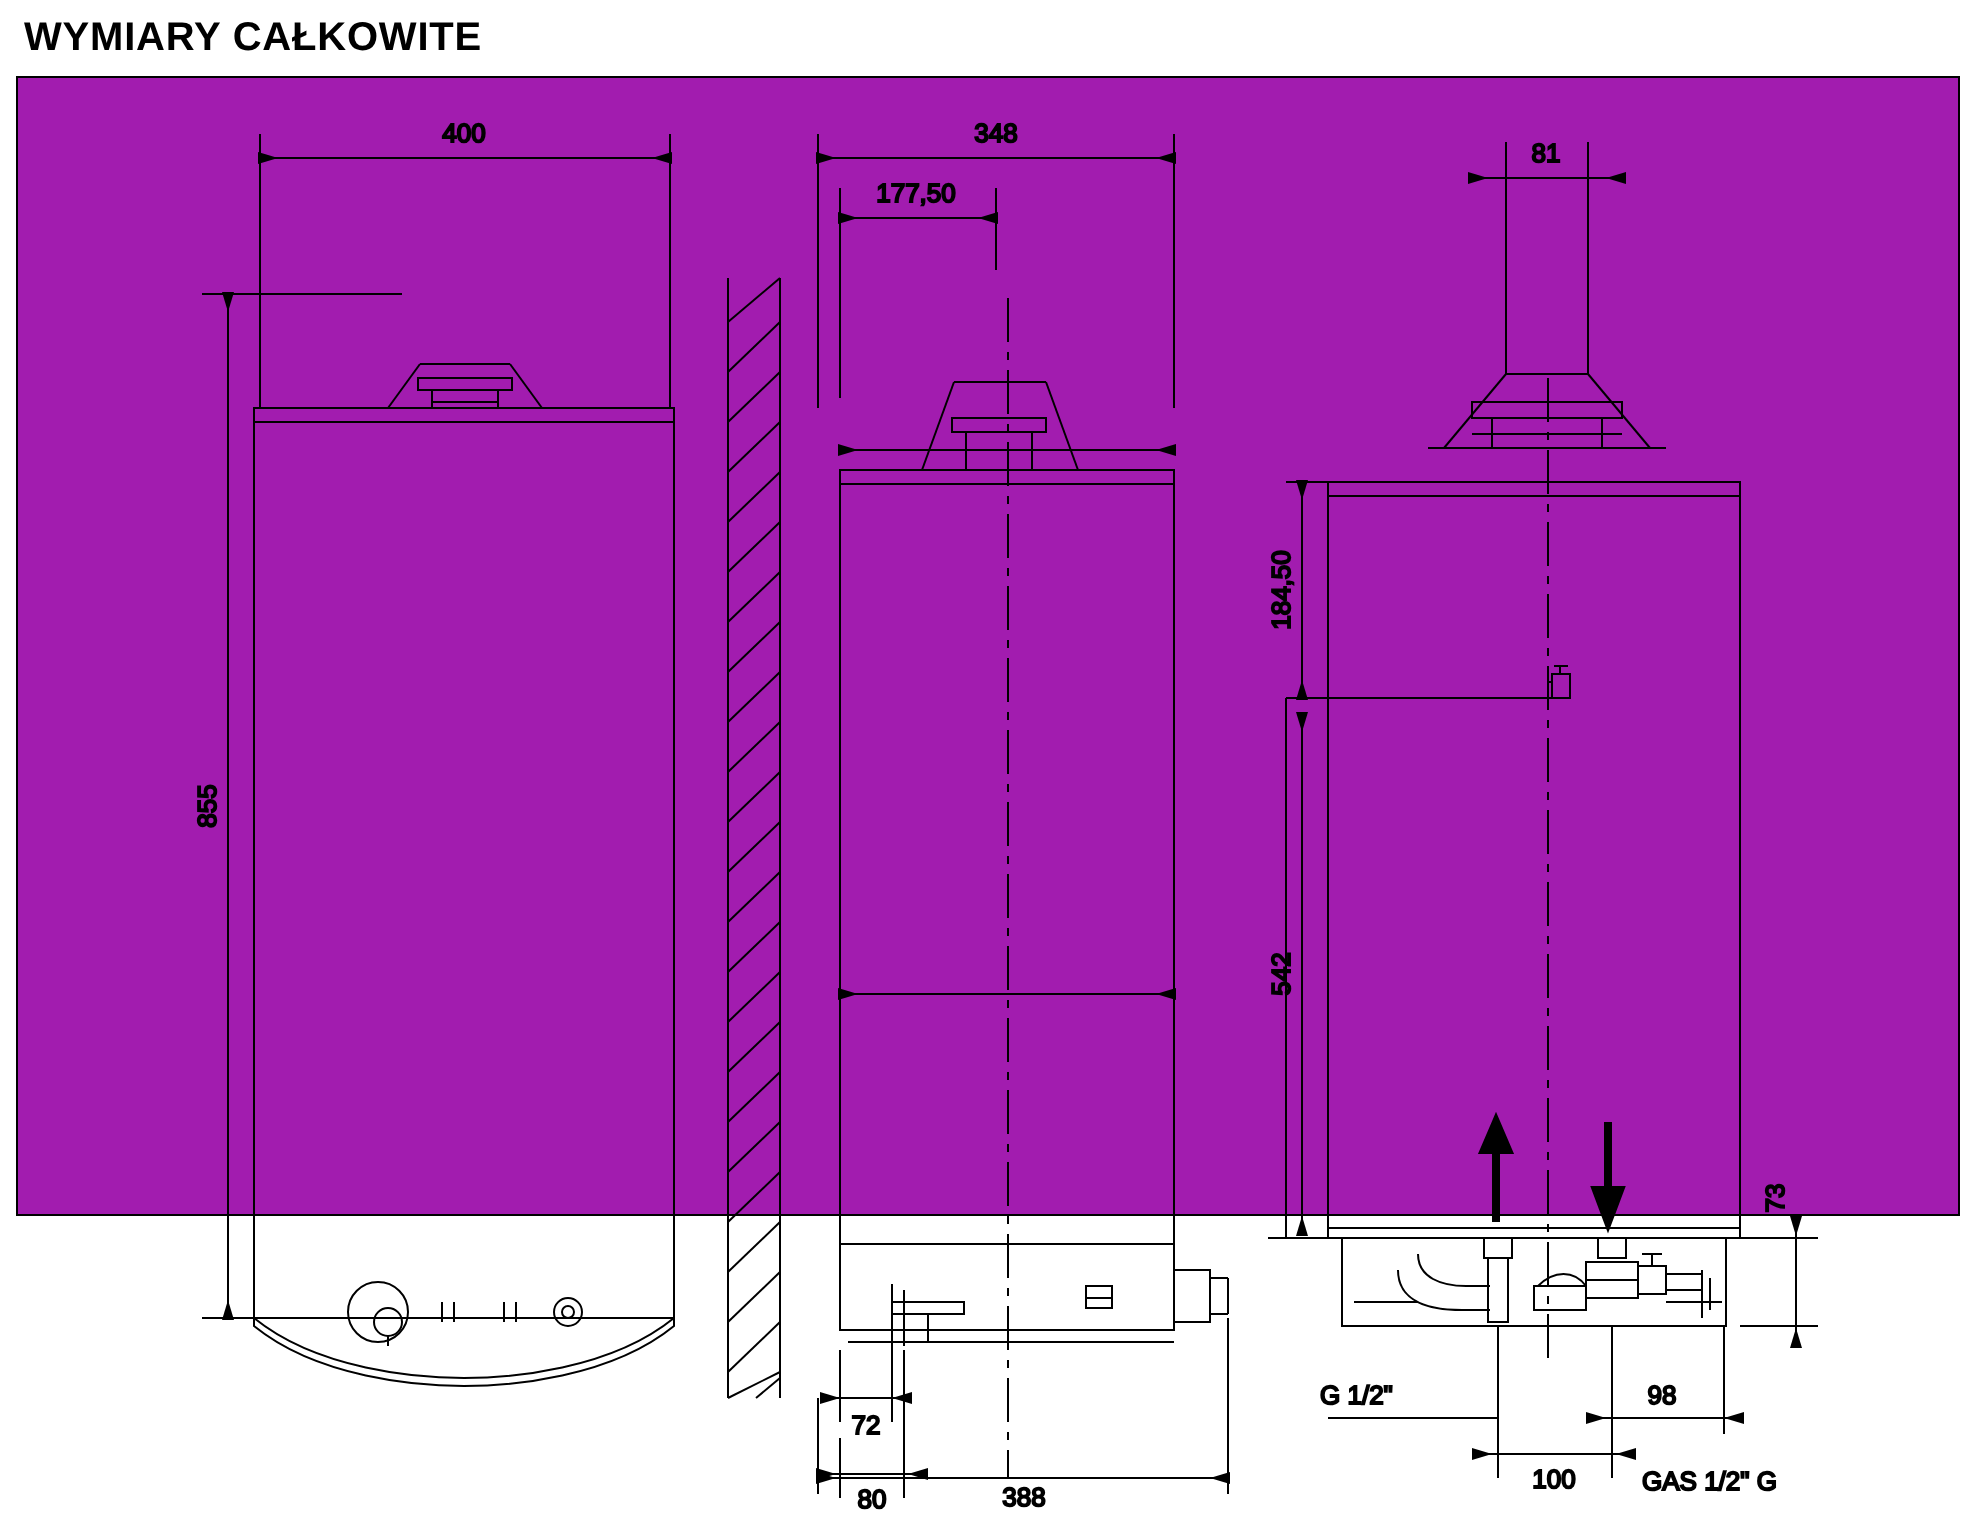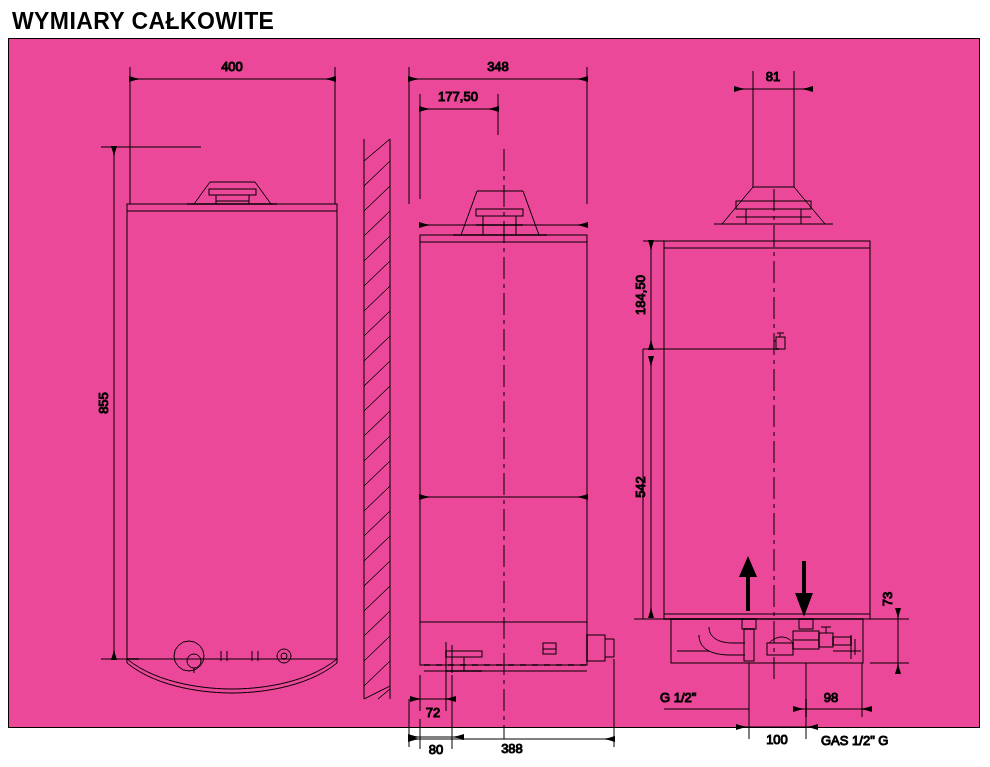--- a/index.html
+++ b/index.html
@@ -1,23 +1,23 @@
 <!DOCTYPE html>
 <html><head>
 <meta charset="utf-8">
 <style>
   html,body{margin:0;padding:0;background:#ffffff;}
   body{width:990px;height:767px;font-family:"Liberation Sans", sans-serif;color:#000;position:relative;overflow:hidden;}
   #page-title{
     position:absolute;left:12px;top:8px;
-    font-size:23px;font-weight:bold;letter-spacing:.4px;
+    font-size:20px;font-weight:bold;letter-spacing:.4px;
   }
   #frame{
-    position:absolute;left:8px;top:38px;width:972px;height:690px;
-    border:1px solid #000;box-sizing:border-box;background:#ec4899;
+    position:absolute;left:8px;top:38px;width:972px;height:570px;
+    border:1px solid #000;box-sizing:border-box;background:#a21caf;
   }
   .svg-wrap{position:absolute;left:0;top:0;width:100%;height:100%;}
   svg{display:block;}
   .dim{font-family:"Liberation Sans", sans-serif;font-size:13px;fill:#000;}
   .dimv{font-family:"Liberation Sans", sans-serif;font-size:13px;fill:#000;}
 </style>
 </head>
 <body>
 
 <div id="page-title">WYMIARY CAŁKOWITE</div>

